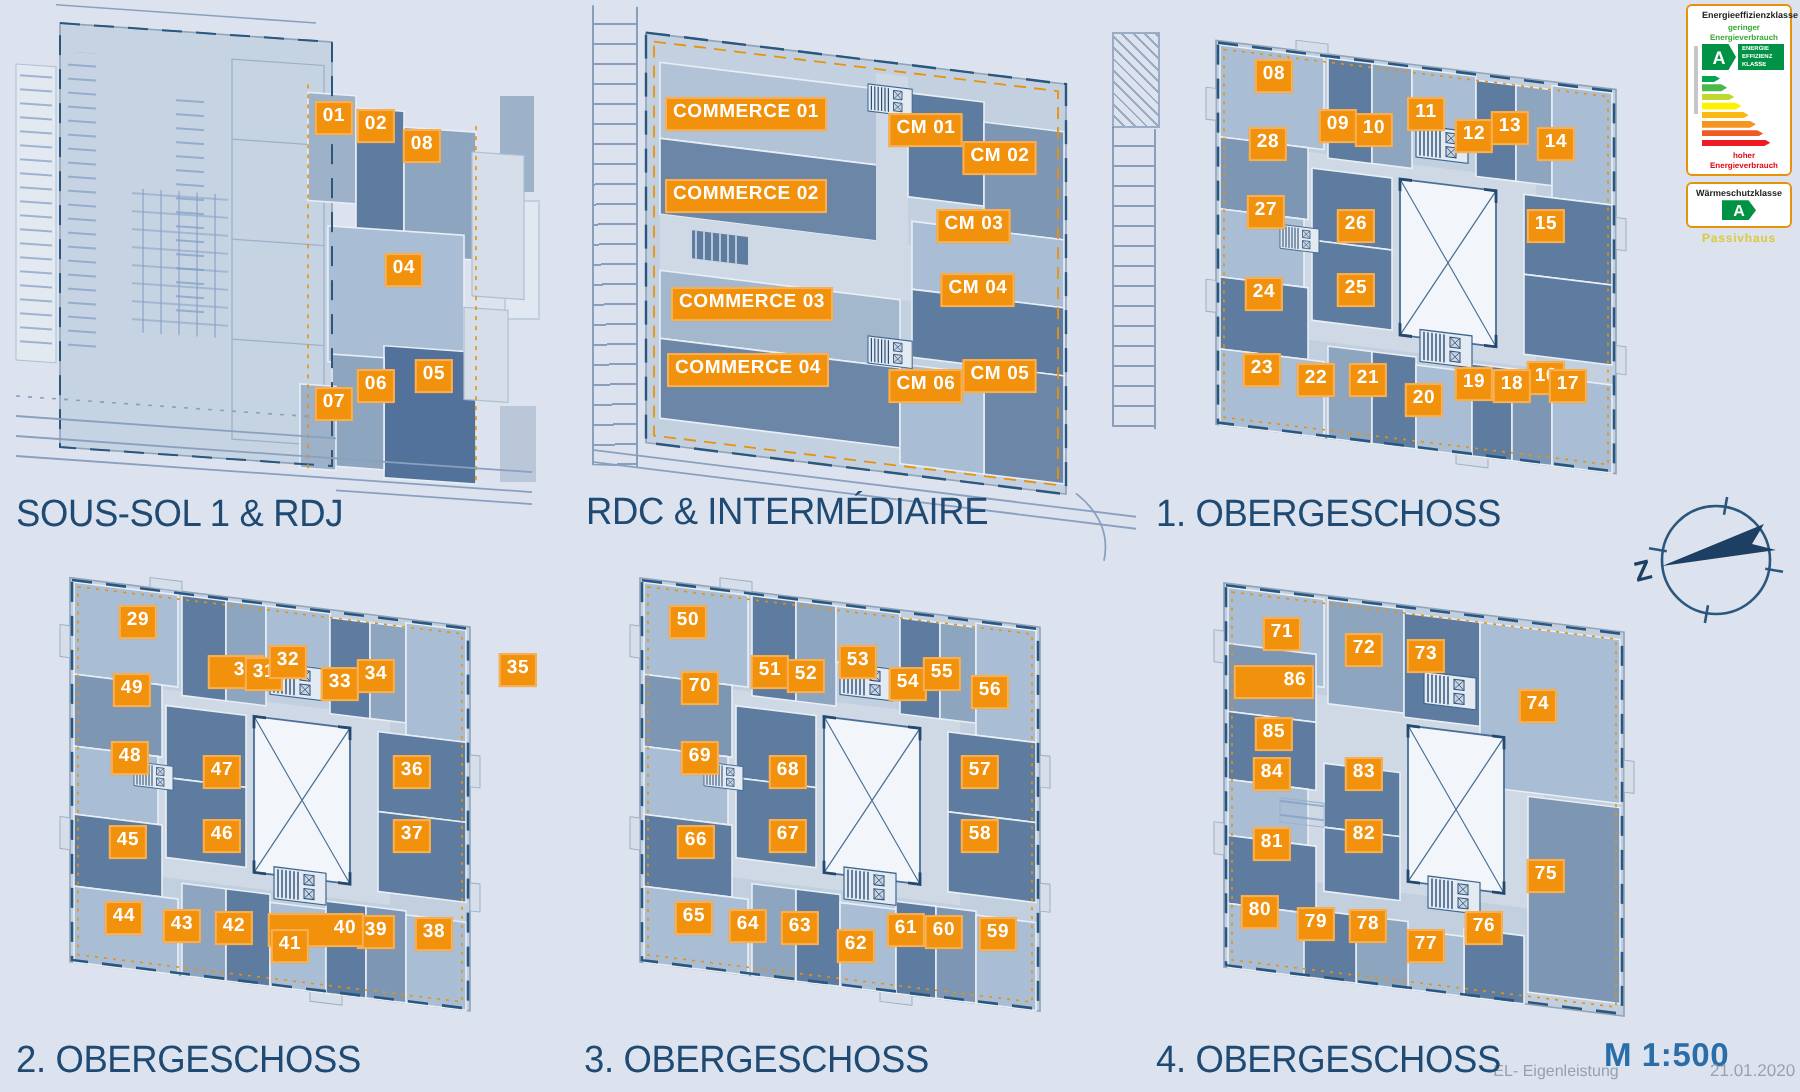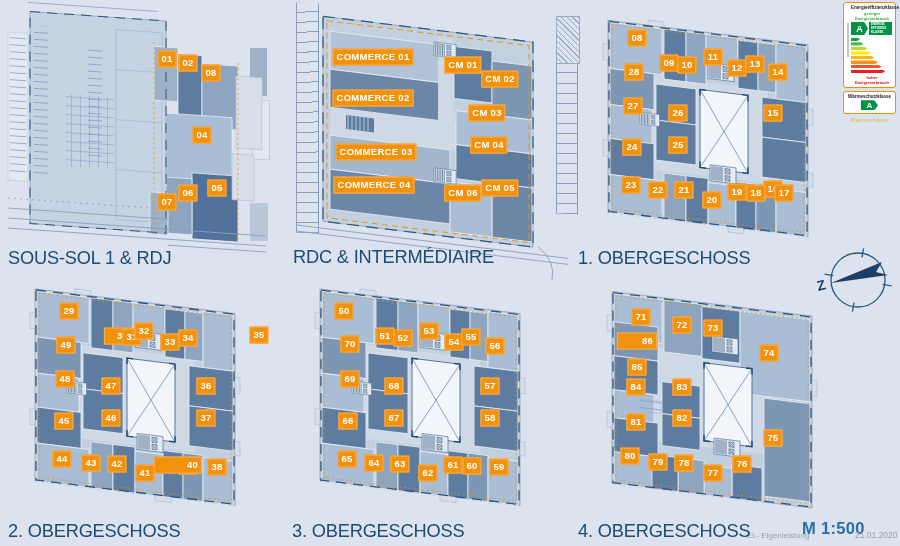--- a/index.html
+++ b/index.html
@@ -234,21 +234,21 @@
         <span class="unit" style="left: 90px; top: 51px; padding-left: 12px;">30</span>
         <span class="unit" style="left: 104px; top: 52px;">31</span>
         <span class="unit" style="left: 116px; top: 46px;">32</span>
         <span class="unit" style="left: 142px; top: 57px;">33</span>
         <span class="unit" style="left: 160px; top: 53px;">34</span>
         <span class="unit" style="left: 183px; top: 50px; margin-left: 48px;">35</span>
         <span class="unit" style="left: 178px; top: 101px;">36</span>
         <span class="unit" style="left: 178px; top: 133px;">37</span>
         <span class="unit" style="left: 189px; top: 182px;">38</span>
         <span class="unit" style="left: 160px; top: 181px;">39</span>
-        <span class="unit" style="left: 150px; top: 180px; padding-left: 32px;">40</span>
+        <span class="unit" style="left: 130px; top: 180px; padding-left: 32px;">40</span>
         <span class="unit" style="left: 117px; top: 188px;">41</span>
         <span class="unit" style="left: 89px; top: 179px;">42</span>
         <span class="unit" style="left: 63px; top: 178px;">43</span>
         <span class="unit" style="left: 34px; top: 174px;">44</span>
         <span class="unit" style="left: 36px; top: 136px;">45</span>
         <span class="unit" style="left: 83px; top: 133px;">46</span>
         <span class="unit" style="left: 83px; top: 101px;">47</span>
         <span class="unit" style="left: 37px; top: 94px;">48</span>
         <span class="unit" style="left: 38px; top: 60px;">49</span>
       </div>

